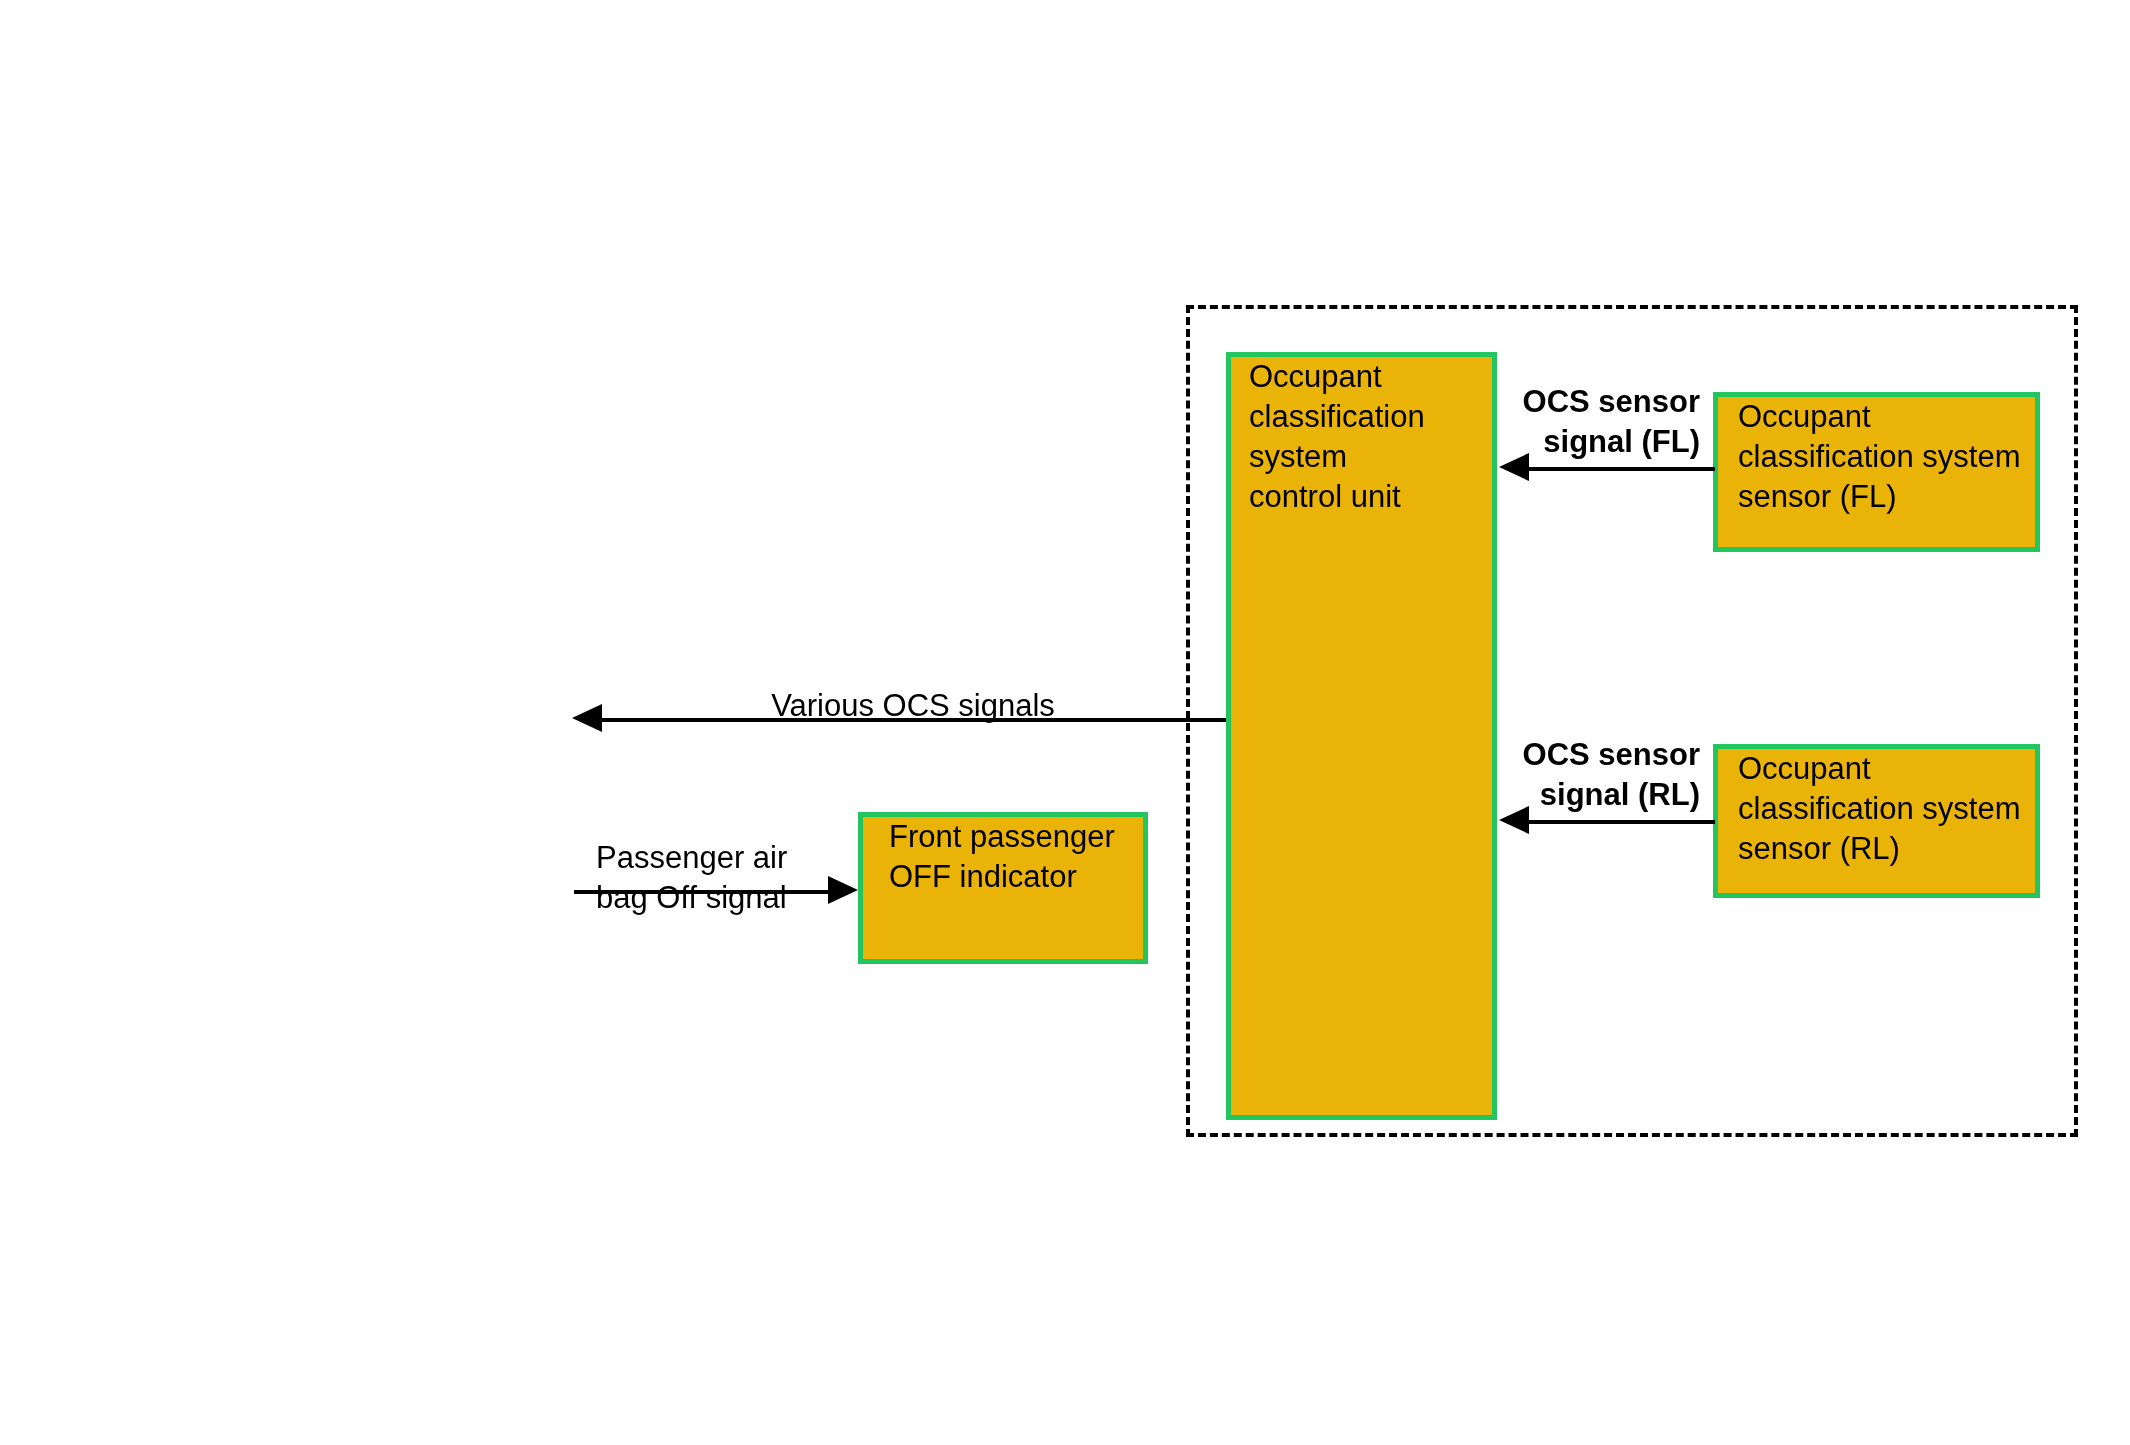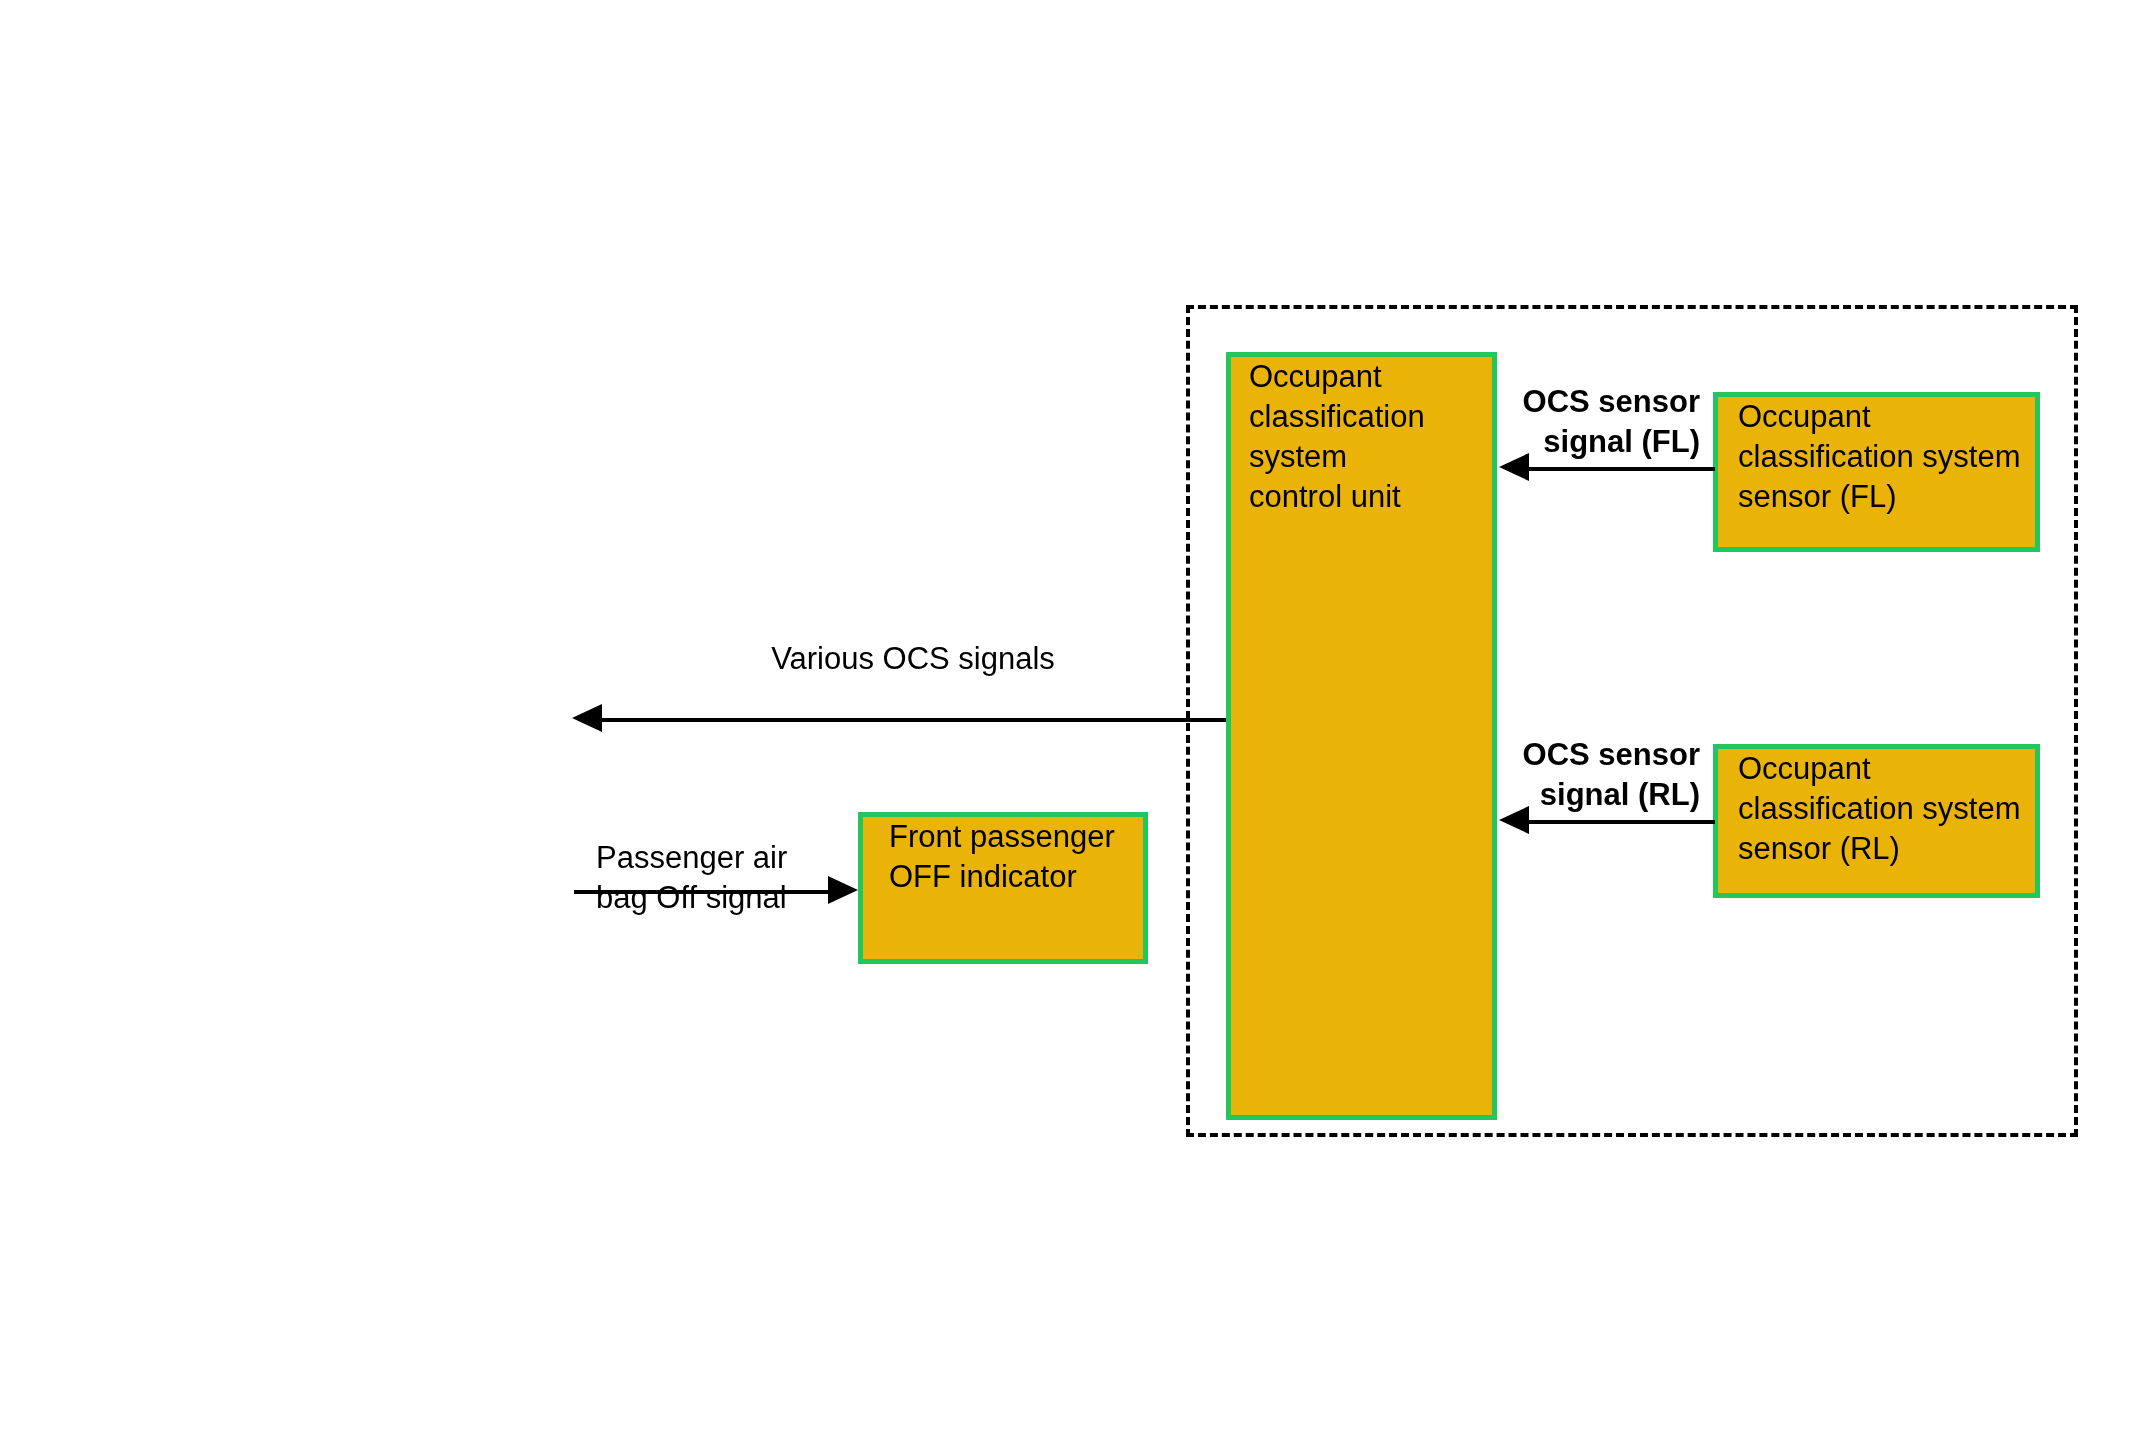--- a/index.html
+++ b/index.html
@@ -100,21 +100,21 @@
   </div>
 
   <div class="box" style="left:1713px; top:744px; width:327px; height:154px; justify-content:flex-start; padding-left:20px;">
     <span class="box-label ta-left">Occupant
 classification system
 sensor (RL)</span>
   </div>
 
   <div class="hline" style="left:600px; top:718px; width:626px;"></div>
   <div class="arrowhead arrow-left" style="left:572px; top:704px;"></div>
-  <div class="edge-label ta-center" style="left:600px; top:639px; width:626px;">Various OCS signals</div>
+  <div class="edge-label ta-center" style="left:600px; top:686px; width:626px;">Various OCS signals</div>
 
   <div class="hline" style="left:574px; top:890px; width:256px;"></div>
   <div class="arrowhead arrow-right" style="left:828px; top:876px;"></div>
   <div class="edge-label ta-left" style="left:596px; top:838px; width:260px;">Passenger air
 bag Off signal</div>
 
   <div class="hline" style="left:1527px; top:467px; width:188px;"></div>
   <div class="arrowhead arrow-left" style="left:1499px; top:453px;"></div>
   <div class="edge-label ta-right" style="left:1452px; top:382px; width:248px;">OCS sensor
 signal (FL)</div>

